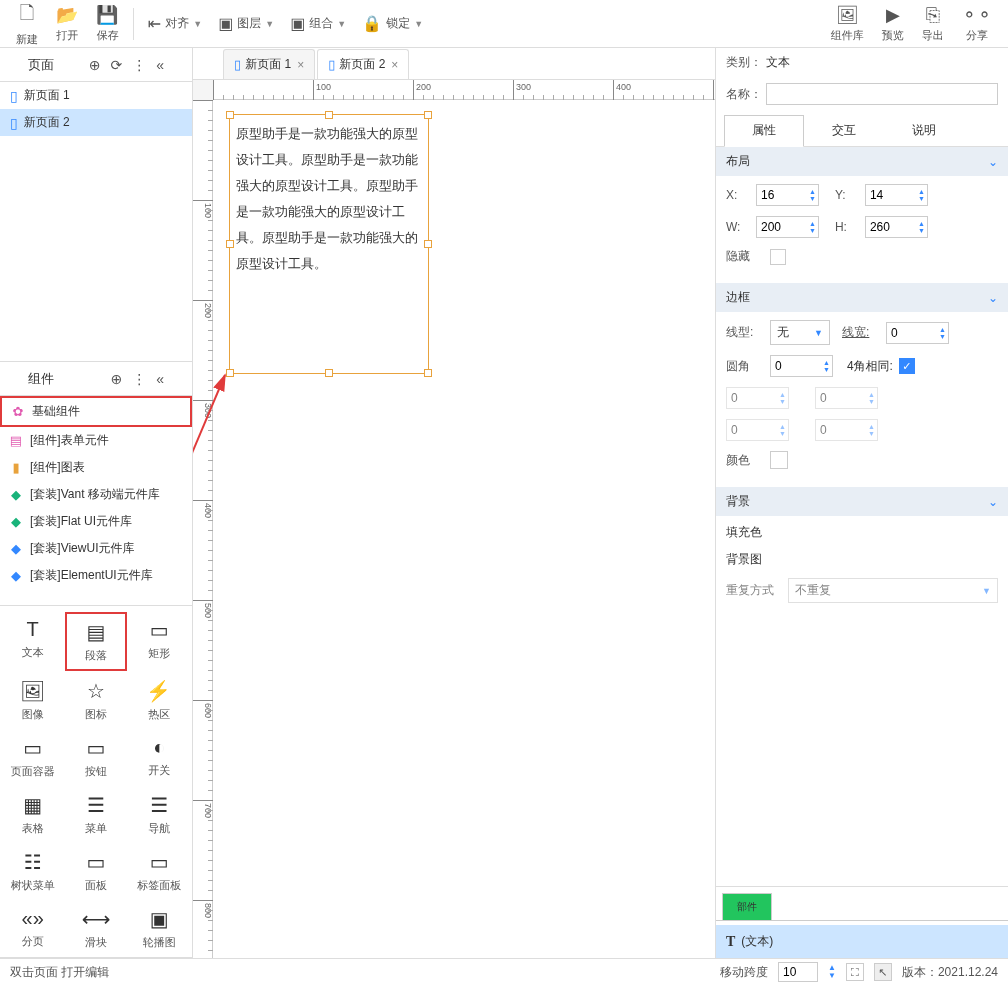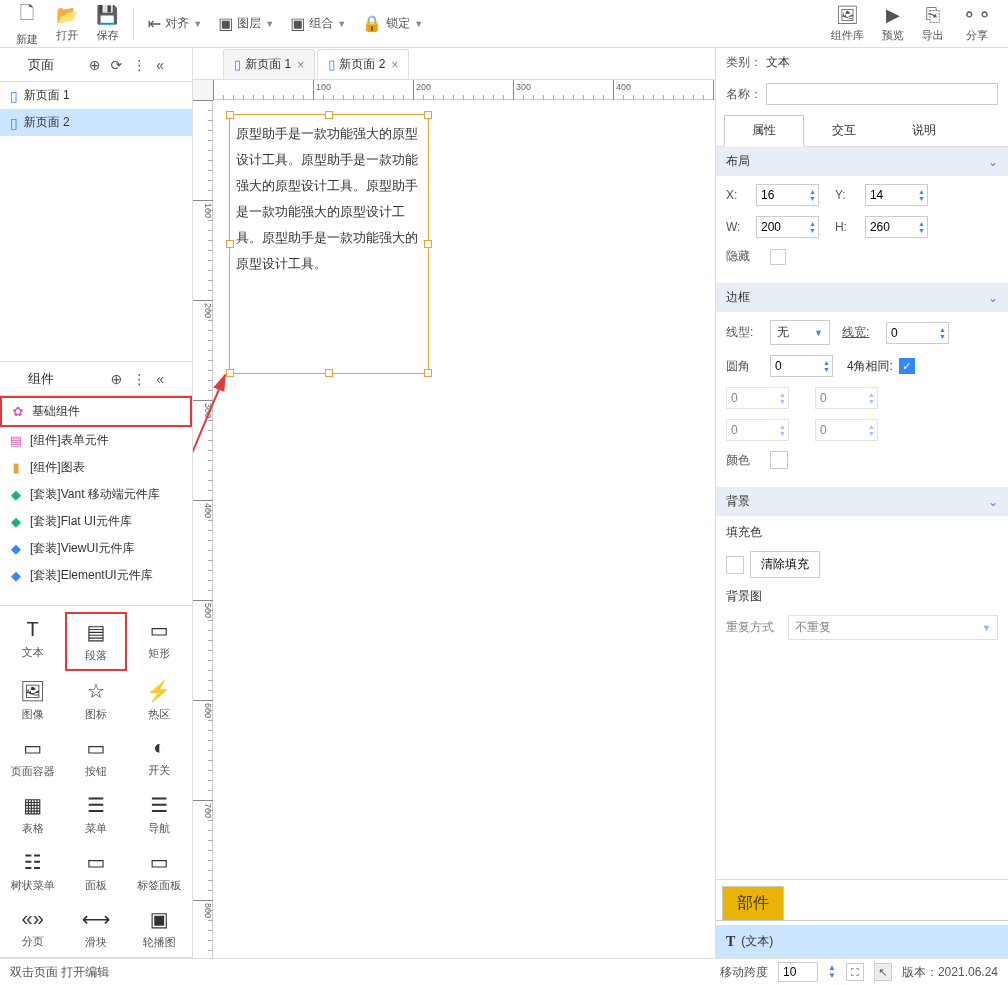--- a/index.html
+++ b/index.html
@@ -71,21 +71,21 @@
 .num-input { display: flex; align-items: center; border: 1px solid #ccc; }
 .num-input input { width: 50px; border: none; padding: 3px 4px; font-size: 12px; }
 .num-input .spin { display: flex; flex-direction: column; font-size: 7px; color: #3388ff; padding: 0 2px; line-height: 7px; cursor: pointer; }
 .sel { border: 1px solid #ccc; padding: 3px 6px; font-size: 12px; display: flex; align-items: center; min-width: 60px; cursor: pointer; }
 .sel .caret { margin-left: auto; color: #3388ff; font-size: 9px; }
 .checkbox { width: 16px; height: 16px; border: 1px solid #ccc; display: inline-flex; align-items: center; justify-content: center; }
 .checkbox.checked { background: #3388ff; border-color: #3388ff; color: #fff; font-size: 11px; }
 .color-sw { width: 18px; height: 18px; border: 1px solid #ccc; }
 .clear-btn { border: 1px solid #ccc; padding: 4px 10px; font-size: 12px; cursor: pointer; background: #fff; }
 .parts { border-top: 1px solid #ddd; }
-.part-tab { display: inline-block; padding: 6px 14px; border: 1px solid #ccc; border-bottom: none; font-size: 16px; margin-left: 6px; margin-top: 6px; background:#eab308; }
+.part-tab { display: inline-block; padding: 6px 14px; border: 1px solid #ccc; border-bottom: none; font-size: 10px; margin-left: 6px; margin-top: 6px; background:#22c55e; }
 .part-item { background: #cce5ff; padding: 8px 10px; font-size: 12px; display: flex; align-items: center; margin-top:4px;}
 .part-item .ic { margin-right: 6px; font-weight: bold; font-family: serif; font-size: 14px; }
 
 .statusbar { height: 27px; border-top: 1px solid #ddd; display: flex; align-items: center; padding: 0 10px; font-size: 12px; color: #555; }
 .statusbar .right-status { margin-left: auto; display: flex; align-items: center; gap: 10px; }
 .st-input { border: 1px solid #ccc; width: 40px; padding: 2px 4px; font-size: 12px; }
 .st-ic { width:18px; height:18px; border:1px solid #ccc; display:inline-flex; align-items:center; justify-content:center; font-size:11px; cursor:pointer;}
 .props-scroll { flex: 1; overflow: hidden; }
 </style>
 </head>
@@ -601,24 +601,20 @@
 
       <div class="section-head">
           <span>背景</span>
           <span class="chev">⌄</span>
         </div>
       <div class="prop-grid">
         <div class="prop-line">
             <span>填充色</span>
           </div>
         <div class="prop-line">
-          <span class="color-sw"></span>
-          <button class="clear-btn">清除填充</button>
-        </div>
-        <div class="prop-line">
             <span>背景图</span>
           </div>
         <div class="prop-line" style="opacity:.6;">
           <span style="width:56px;">重复方式</span>
           <div class="sel" style="flex:1;">
               <span>不重复</span>
               <span class="caret">▼</span>
             </div>
         </div>
       </div>
@@ -637,15 +633,15 @@
 </div>
 
 <div class="statusbar">
   <span>双击页面 打开编辑</span>
   <div class="right-status">
     <span>移动跨度</span>
     <input class="st-input" value="10" style="">
     <span style="color:#3388ff; font-size:8px; line-height:8px;">▲<br>▼</span>
     <span class="st-ic">⛶</span>
     <span class="st-ic" style="background:#eee;">↖</span>
-    <span>版本：2021.06.24</span>
+    <span>版本：2021.12.24</span>
   </div>
 </div>
 
 </body></html>

